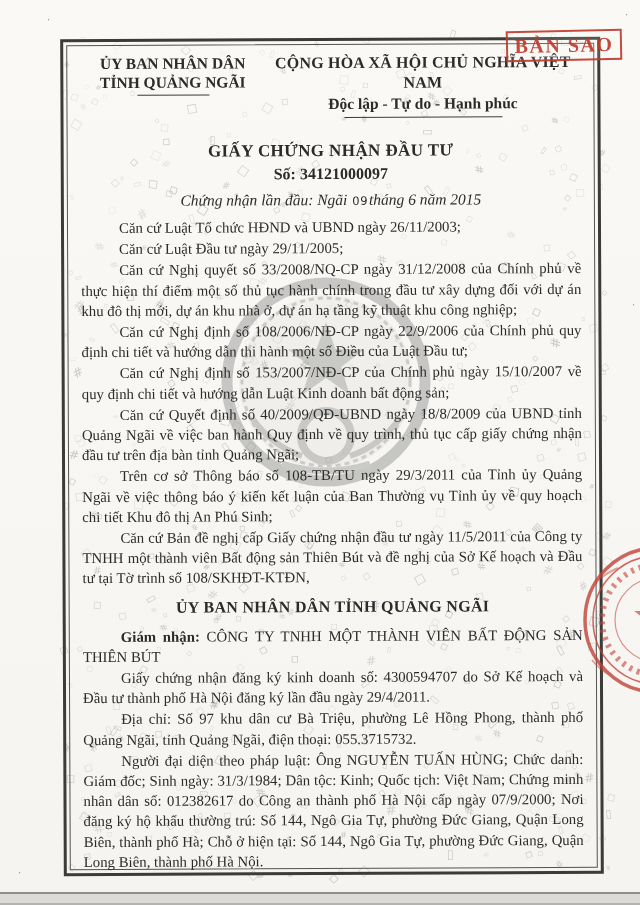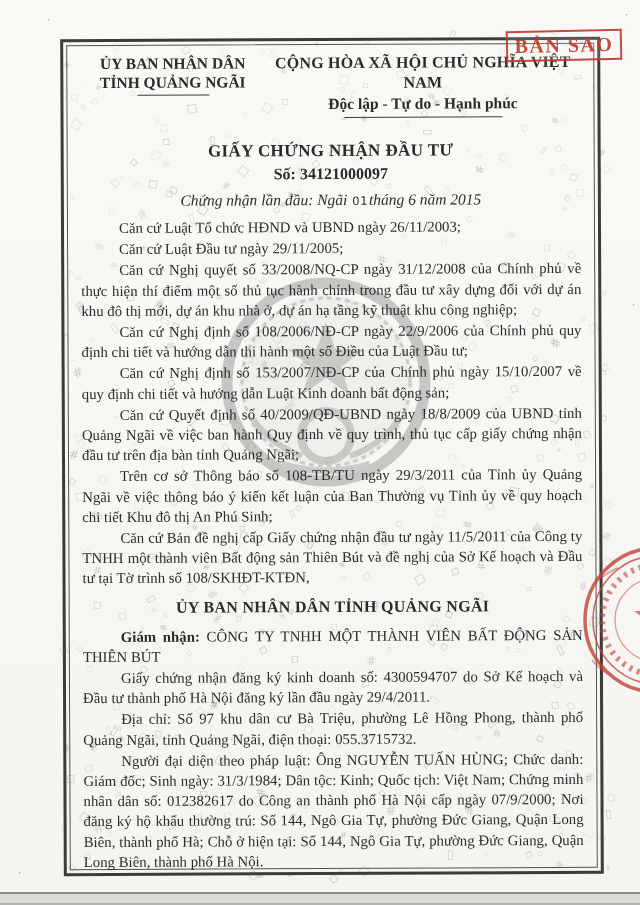--- a/index.html
+++ b/index.html
@@ -634,21 +634,21 @@
         <div class="l1">CỘNG HÒA XÃ HỘI CHỦ NGHĨA VIỆT NAM</div>
         <div class="l2">Độc lập - Tự do - Hạnh phúc</div>
         <div class="uline-med"></div>
       </div>
     </div>
 
     <div class="title-block">
       <div class="doc-title">GIẤY CHỨNG NHẬN ĐẦU TƯ</div>
       <div class="doc-number">Số: 34121000097</div>
       <div class="first-issue">
-        <span>Chứng nhận lần đầu: Ngãi</span><span class="day">01</span><span>tháng 6 năm 2015</span>
+        <span>Chứng nhận lần đầu: Ngãi</span><span class="day">09</span><span>tháng 6 năm 2015</span>
       </div>
     </div>
 
     <div class="bodytext">
       <p>Căn cứ Luật Tổ chức HĐND và UBND ngày 26/11/2003;</p>
       <p>Căn cứ Luật Đầu tư ngày 29/11/2005;</p>
       <p>Căn cứ Nghị quyết số 33/2008/NQ-CP ngày 31/12/2008 của Chính phủ về thực hiện thí điểm một số thủ tục hành chính trong đầu tư xây dựng đối với dự án khu đô thị mới, dự án khu nhà ở, dự án hạ tầng kỹ thuật khu công nghiệp;</p>
       <p>Căn cứ Nghị định số 108/2006/NĐ-CP ngày 22/9/2006 của Chính phủ quy định chi tiết và hướng dẫn thi hành một số Điều của Luật Đầu tư;</p>
       <p>Căn cứ Nghị định số 153/2007/NĐ-CP của Chính phủ ngày 15/10/2007 về quy định chi tiết và hướng dẫn Luật Kinh doanh bất động sản;</p>
       <p>Căn cứ Quyết định số 40/2009/QĐ-UBND ngày 18/8/2009 của UBND tỉnh Quảng Ngãi về việc ban hành Quy định về quy trình, thủ tục cấp giấy chứng nhận đầu tư trên địa bàn tỉnh Quảng Ngãi;</p>

